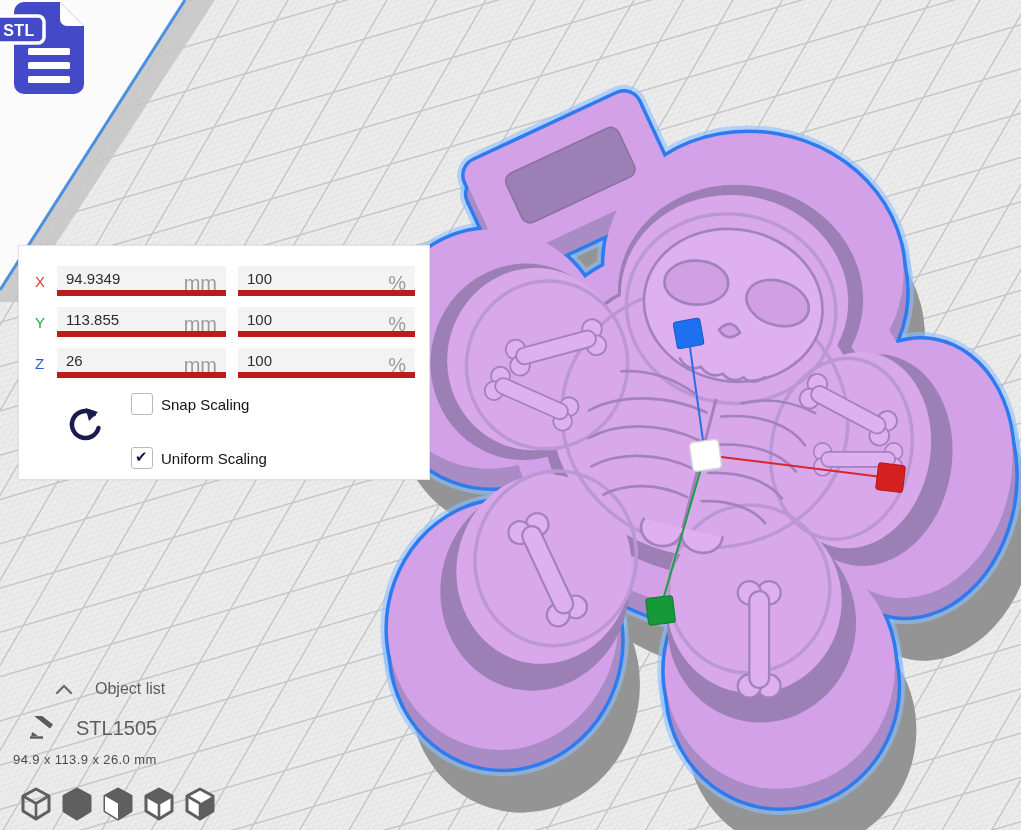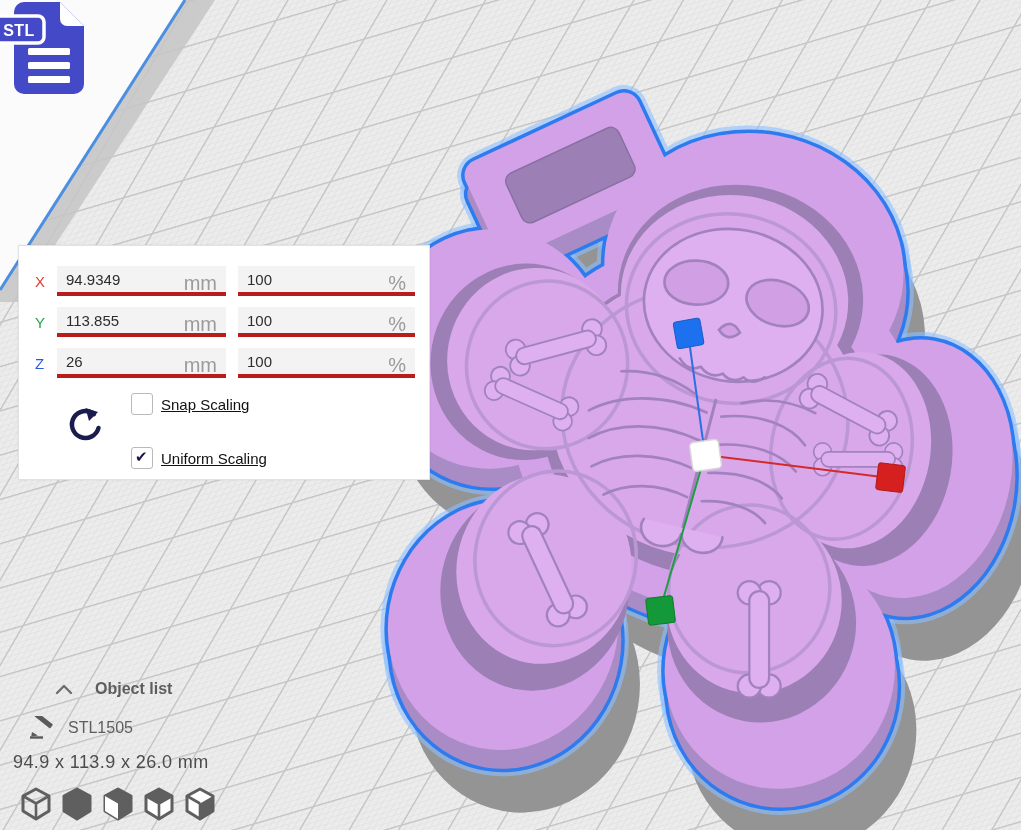--- a/index.html
+++ b/index.html
@@ -13,38 +13,38 @@
   
   .scale-panel{position:absolute;left:18px;top:245px;width:412px;height:235px;background:#ffffff;
     border:1px solid #e2e2e2;box-shadow:0 0 2px rgba(0,0,0,.08);padding:20px 0 0 0;}
   .scale-row{position:relative;height:30px;margin:0 14px 11px 16px;display:flex;align-items:center;}
   .axis-label{width:22px;font-size:15px;flex:0 0 22px;}
   .axis-x{color:#e03a36;}  .axis-y{color:#25a54e;}  .axis-z{color:#2a5bd7;}
   .field{position:relative;height:30px;}
   .field.mm{width:170px;margin-right:12px;}
   .field.pct{width:178px;}
   .field input{width:100%;height:100%;border:none;outline:none;background:#f3f3f3;
-    border-bottom:4px solid #b91c1c;font-size:15px;color:#2d2d2d;padding:4px 36px 4px 9px;}
+    border-bottom:6px solid #b91c1c;font-size:15px;color:#2d2d2d;padding:4px 36px 4px 9px;}
   .unit{position:absolute;right:9px;top:6px;font-size:20px;color:#9b9b9b;pointer-events:none;}
   .check-area{position:relative;margin-top:14px;height:110px;}
   .reset-btn{position:absolute;left:46px;top:12px;width:42px;height:42px;border:none;background:transparent;cursor:pointer;padding:0;}
   .cbx-row{position:absolute;left:112px;display:flex;align-items:center;height:24px;}
   .cbx-row.snap{top:0px;} .cbx-row.uniform{top:37px;margin-top:17px;}
   .cbx{appearance:none;-webkit-appearance:none;width:22px;height:22px;border:1.5px solid #b9b9b9;
     border-radius:3px;background:#fff;margin:0 8px 0 0;position:relative;cursor:pointer;}
   .cbx:checked::after{content:"\2714";position:absolute;left:3px;top:0px;font-size:15px;color:#17124d;}
-  .cbx-label{font-size:15px;color:#111111;text-decoration:underline;}
+  .cbx-label{font-size:15px;color:#111111;}
 
   
   .objectlist{position:absolute;left:0;top:676px;width:320px;}
-  .ol-header{position:absolute;left:55px;top:4px;display:flex;align-items:center;cursor:pointer;font-weight:bold;}
+  .ol-header{position:absolute;left:55px;top:4px;display:flex;align-items:center;cursor:pointer;}
   .ol-title{font-size:16px;color:#5d5d5d;margin-left:22px;}
   .ol-item{position:absolute;left:28px;top:40px;display:flex;align-items:center;}
-  .ol-name{font-size:16px;color:#5e5e5e;margin-left:10px;}
-  .ol-dims{position:absolute;left:13px;top:76px;font-size:18px;color:#4c4c4c;letter-spacing:.4px;}
+  .ol-name{font-size:20px;color:#5e5e5e;margin-left:18px;}
+  .ol-dims{position:absolute;left:13px;top:76px;font-size:13px;color:#4c4c4c;letter-spacing:.4px;}
   .viewcubes{position:absolute;left:20px;top:786px;display:flex;gap:9px;}
   .viewcube{width:32px;height:36px;cursor:pointer;}
 </style>
 </head>
 <body>
 
 <div id="stage">
 
   <svg id="viewport-svg" width="1021" height="830" viewBox="0 0 1021 830">
     <defs>

